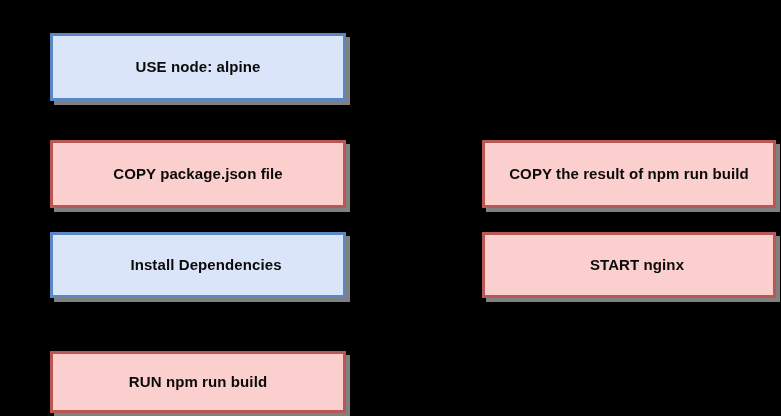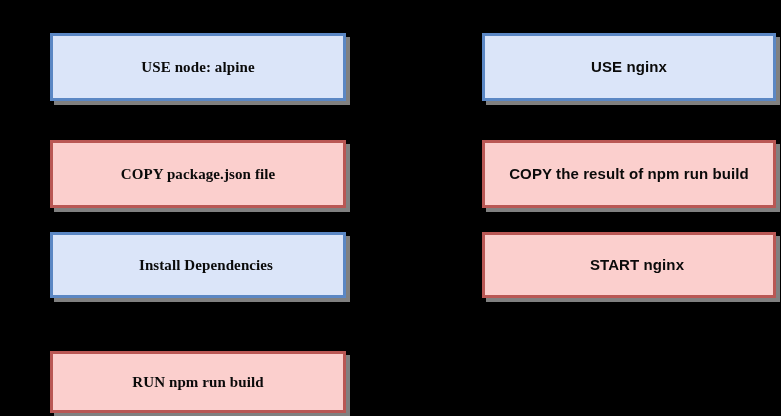--- a/index.html
+++ b/index.html
@@ -40,21 +40,21 @@
   }
   .box-blue {
     background: #dbe5f9;
     border-color: #5b87c4;
   }
   .box-pink {
     background: #fbcfcd;
     border-color: #b95754;
   }
   
-  .col-left  { left: 50px; width: 296px; font-family: Liberation Serif, serif; }
+  .col-left  { left: 50px; width: 296px; }
   
   .col-right { left: 482px; width: 294px; }
 
   .row-1 { top: 33px;  height: 68px; }
   .row-2 { top: 140px; height: 68px; }
   .row-3 { top: 232px; height: 66px; padding-left: 16px; }
   .row-4 { top: 339px; height: 62px; margin-top: 12px; }
 </style>
 </head>
 <body>
@@ -70,23 +70,20 @@
   </div>
 
   <div class="stage-box box-blue col-left row-3">
     <span class="stage-label">Install Dependencies</span>
   </div>
 
   <div class="stage-box box-pink col-left row-4">
     <span class="stage-label">RUN npm run build</span>
   </div>
 
-  <div class="stage-box box-blue col-right row-1">
-    <span class="stage-label">USE nginx</span>
-  </div>
 
   <div class="stage-box box-pink col-right row-2">
     <span class="stage-label">COPY the result of npm run build</span>
   </div>
 
   <div class="stage-box box-pink col-right row-3">
     <span class="stage-label">START nginx</span>
   </div>
 
 </div>

